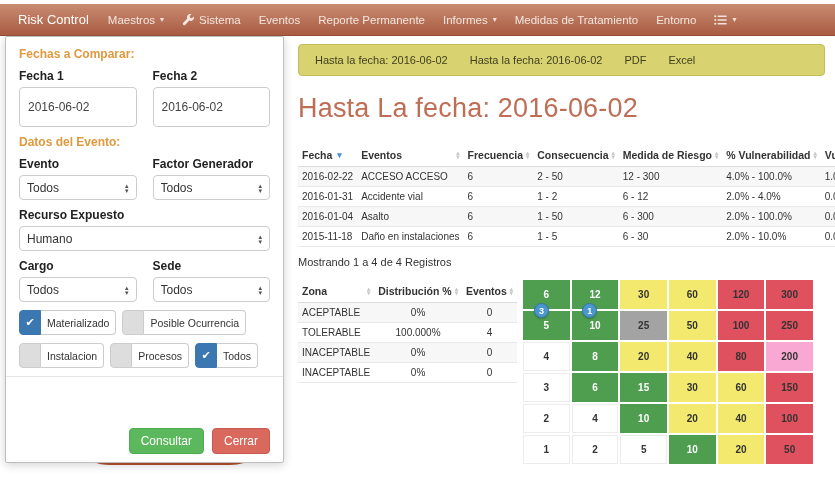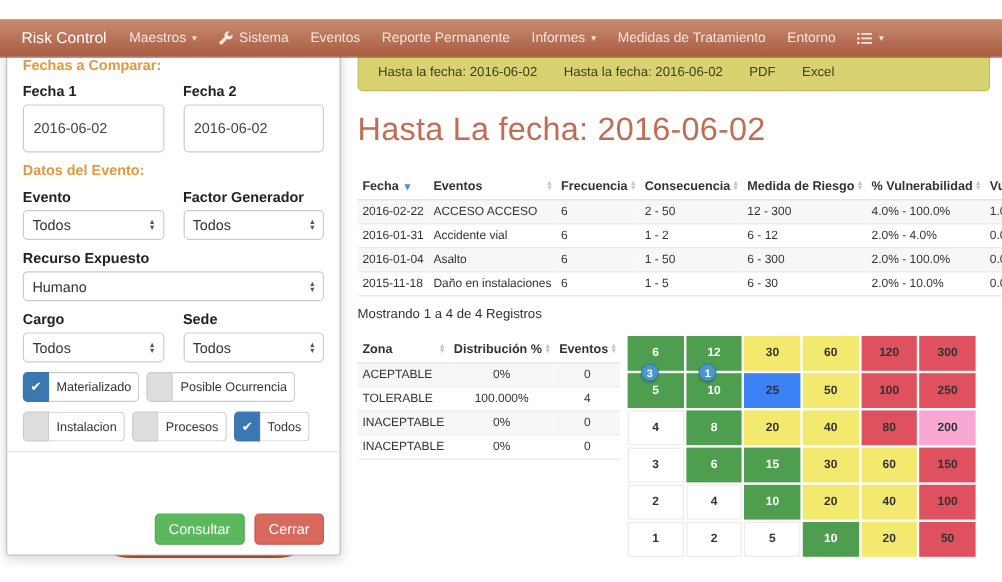--- a/index.html
+++ b/index.html
@@ -1,19 +1,19 @@
 <!DOCTYPE html>
 <html style="--navbar-top: #c98b72; --navbar-bottom: #a85c41; --navbar-text: #f3e6df; --accent-orange: #e0993e; --title-salmon: #bf6e55; --alert-bg: #d8d370; --alert-border: #c2bd58; --alert-text: #403e20; --btn-green: #5cb85c; --btn-salmon: #d9685d; --check-blue: #3b77b0; --sort-active: #4a90d9; --logo-border: #b4532d; --logo-text: #4a443c;"><head>
 <meta charset="utf-8">
 <style>
   *{box-sizing:border-box;margin:0;padding:0;}
   html,body{width:835px;height:485px;overflow:hidden;background:#fff;font-family:"Liberation Sans",sans-serif;}
 
   
-  .navbar{position:absolute;left:0;top:16px;width:835px;height:32px;
+  .navbar{position:absolute;left:0;top:4px;width:835px;height:32px;
     background:linear-gradient(var(--navbar-top,#c98b72),var(--navbar-bottom,#a85c41));
     display:flex;align-items:center;padding:0 8px;z-index:30;border-bottom:1px solid #8f4e37;}
   .brand{color:#fff;font-size:13px;padding:0 10px;cursor:pointer;white-space:nowrap;}
   .nav-menu{display:flex;align-items:center;height:100%;}
   .nav-item{color:var(--navbar-text,#f3e6df);font-size:11.5px;padding:0 9px;height:100%;
     display:flex;align-items:center;gap:5px;cursor:pointer;text-decoration:none;white-space:nowrap;}
   .nav-icon{display:flex;align-items:center;}
   .caret{font-size:8px;opacity:.95;}
 
   
@@ -416,21 +416,21 @@
     </table>
     <div class="matrix" id="risk-matrix">
         <div class="mx-cell" style="background: rgb(79, 158, 79); color: rgb(255, 255, 255);">6</div>
         <div class="mx-cell" style="background: rgb(79, 158, 79); color: rgb(255, 255, 255);">12</div>
         <div class="mx-cell" style="background: rgb(242, 233, 110);">30</div>
         <div class="mx-cell" style="background: rgb(242, 233, 110);">60</div>
         <div class="mx-cell" style="background: rgb(224, 81, 95);">120</div>
         <div class="mx-cell" style="background: rgb(224, 81, 95);">300</div>
         <div class="mx-cell" style="background: rgb(79, 158, 79); color: rgb(255, 255, 255);">5</div>
         <div class="mx-cell" style="background: rgb(79, 158, 79); color: rgb(255, 255, 255);">10</div>
-        <div class="mx-cell" style="background: #3b82f6;">25</div>
+        <div class="mx-cell" style="background: #a3a3a3;">25</div>
         <div class="mx-cell" style="background: rgb(242, 233, 110);">50</div>
         <div class="mx-cell" style="background: rgb(224, 81, 95);">100</div>
         <div class="mx-cell" style="background: rgb(224, 81, 95);">250</div>
         <div class="mx-cell mx-empty" style="background: rgb(255, 255, 255);">4</div>
         <div class="mx-cell" style="background: rgb(79, 158, 79); color: rgb(255, 255, 255);">8</div>
         <div class="mx-cell" style="background: rgb(242, 233, 110);">20</div>
         <div class="mx-cell" style="background: rgb(242, 233, 110);">40</div>
         <div class="mx-cell" style="background: rgb(224, 81, 95);">80</div>
         <div class="mx-cell" style="background: #f9a8d4;">200</div>
         <div class="mx-cell mx-empty" style="background: rgb(255, 255, 255);">3</div>

